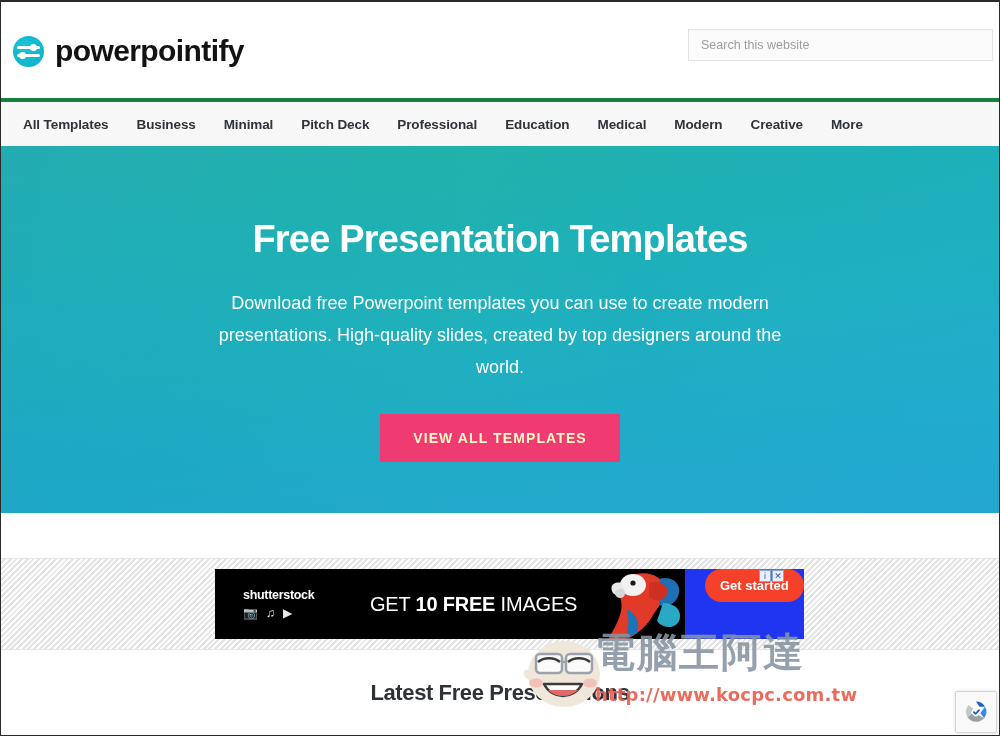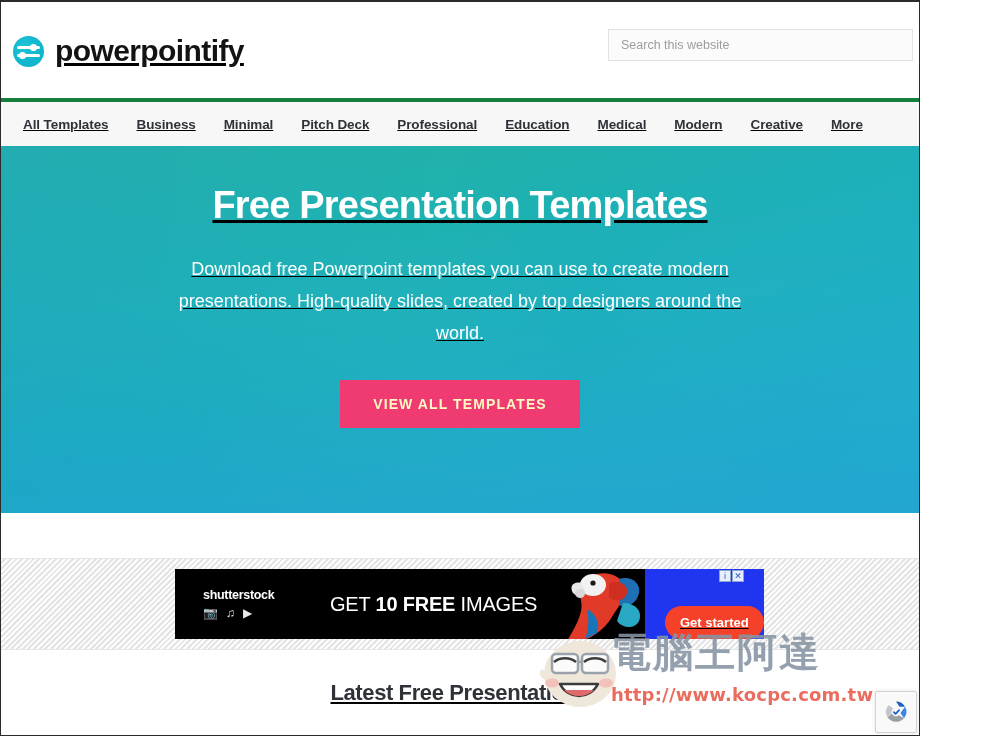--- a/index.html
+++ b/index.html
@@ -5,26 +5,25 @@
 <style>
   * { box-sizing: border-box; margin: 0; padding: 0; }
   html, body {
     width: 1000px; height: 736px;
     overflow: hidden;
     background: #ffffff;
     font-family: "Liberation Sans", sans-serif;
   }
   .page {
     position: relative;
-    width: 920px; height: 736px;
+    width: 1000px; height: 736px;
     background: #ffffff;
     border: 1px solid #2b2b2b;
     border-top-width: 2px;
     overflow: hidden;
-    text-decoration: underline;
   }
 
   
   .site-header {
     position: relative;
     height: 96px;
     background: #ffffff;
     display: flex;
     align-items: center;
   }
@@ -130,21 +129,21 @@
   }
   .hero-overlay2 {
     position: absolute;
     inset: 0;
     background: linear-gradient(100deg, rgba(30,160,200,0.35) 0%, rgba(30,190,180,0.05) 45%, rgba(30,175,210,0.30) 100%);
   }
   .hero-inner {
     position: relative;
     z-index: 3;
     text-align: center;
-    padding-top: 39px;
+    padding-top: 73px;
   }
   .hero-title {
     font-size: 38px;
     font-weight: 700;
     color: #ffffff;
     letter-spacing: -0.8px;
     line-height: 1.1;
   }
   .hero-sub {
     margin: 26px auto 0;
@@ -235,21 +234,21 @@
     right: 2px;
     bottom: -4px;
     width: 120px;
     height: 74px;
   }
   .ad-right {
     position: relative;
     flex: 1 1 auto;
     background: #1f35f0;
     display: flex;
-    align-items: flex-end;
+    align-items: flex-start;
     justify-content: center;
     padding-left: 20px;
   }
   .ad-btn {
     background: #f5412a;
     color: #ffffff;
     font-size: 13px;
     font-weight: 700;
     border-radius: 18px;
     padding: 9px 15px;
@@ -288,21 +287,21 @@
   .latest-title {
     font-size: 22px;
     font-weight: 700;
     color: #2f3338;
     letter-spacing: -0.4px;
   }
 
   
   .watermark {
     position: absolute;
-    left: 610px;
+    left: 594px;
     top: 630px;
     z-index: 40;
     pointer-events: none;
     user-select: none;
   }
   .wm-cn {
     font-size: 40px;
     font-weight: 700;
     color: #8794a3;
     letter-spacing: 2px;

